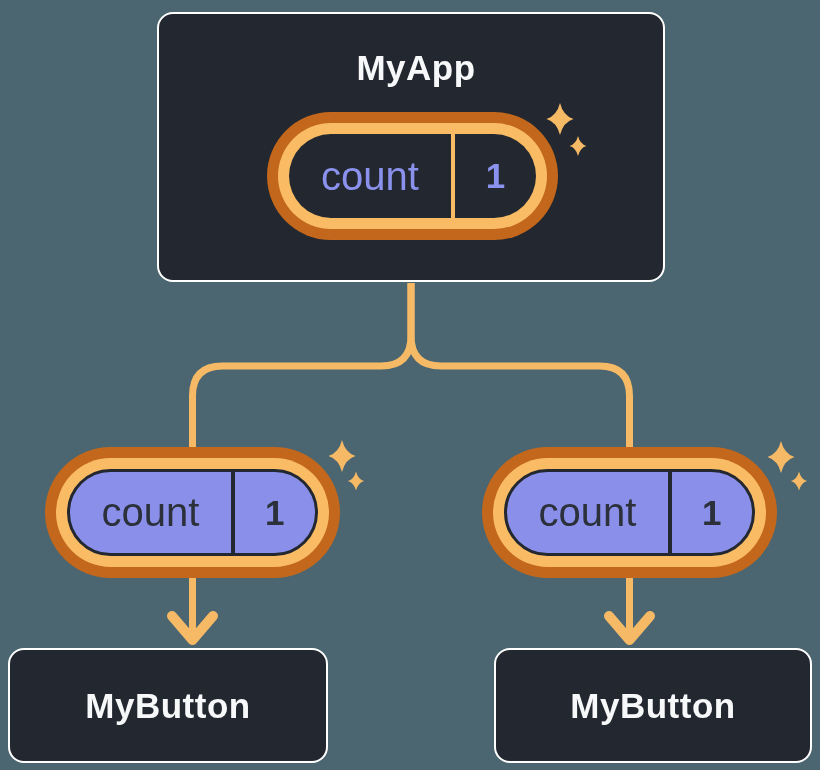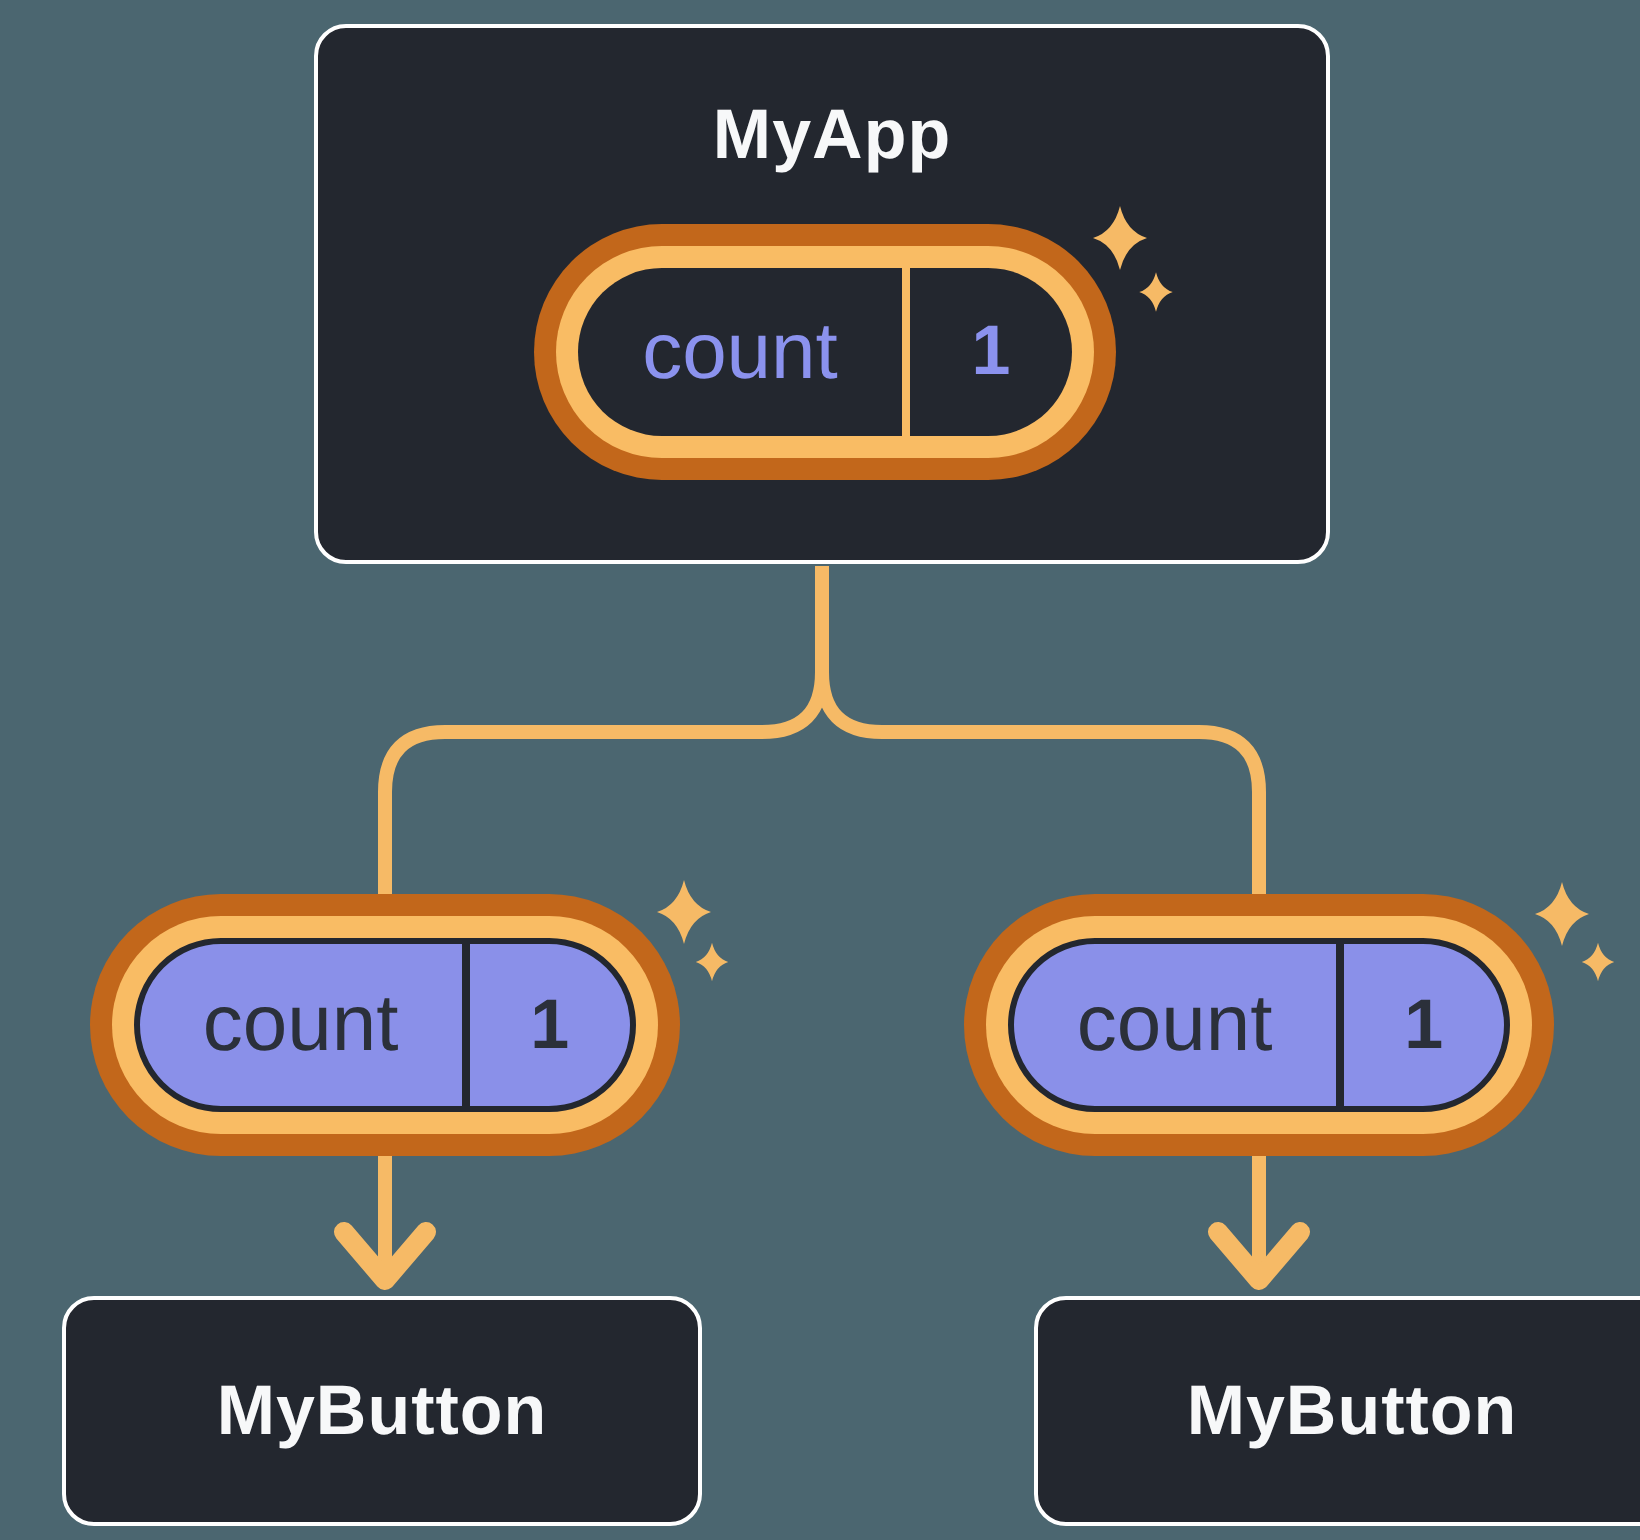--- a/index.html
+++ b/index.html
@@ -60,21 +60,20 @@
     font-size: 35px;
     font-weight: 600;
     letter-spacing: 0.5px;
     text-align: center;
   }
   .node-root .node-title { margin-top: 34px; padding-left: 10px; }
   .node-leaf {
     display: flex;
     align-items: center;
     justify-content: center;
-    margin-left: 23px;
   }
   .node-leaf-left  { left: 8px;   top: 648px; width: 320px; height: 115px; }
   .node-leaf-right { left: 494px; top: 648px; width: 318px; height: 115px; }
 
   .pill {
     position: absolute;
     z-index: 2;
     border-radius: 999px;
     background: var(--pill-outer-ring);
     padding: 11px;

